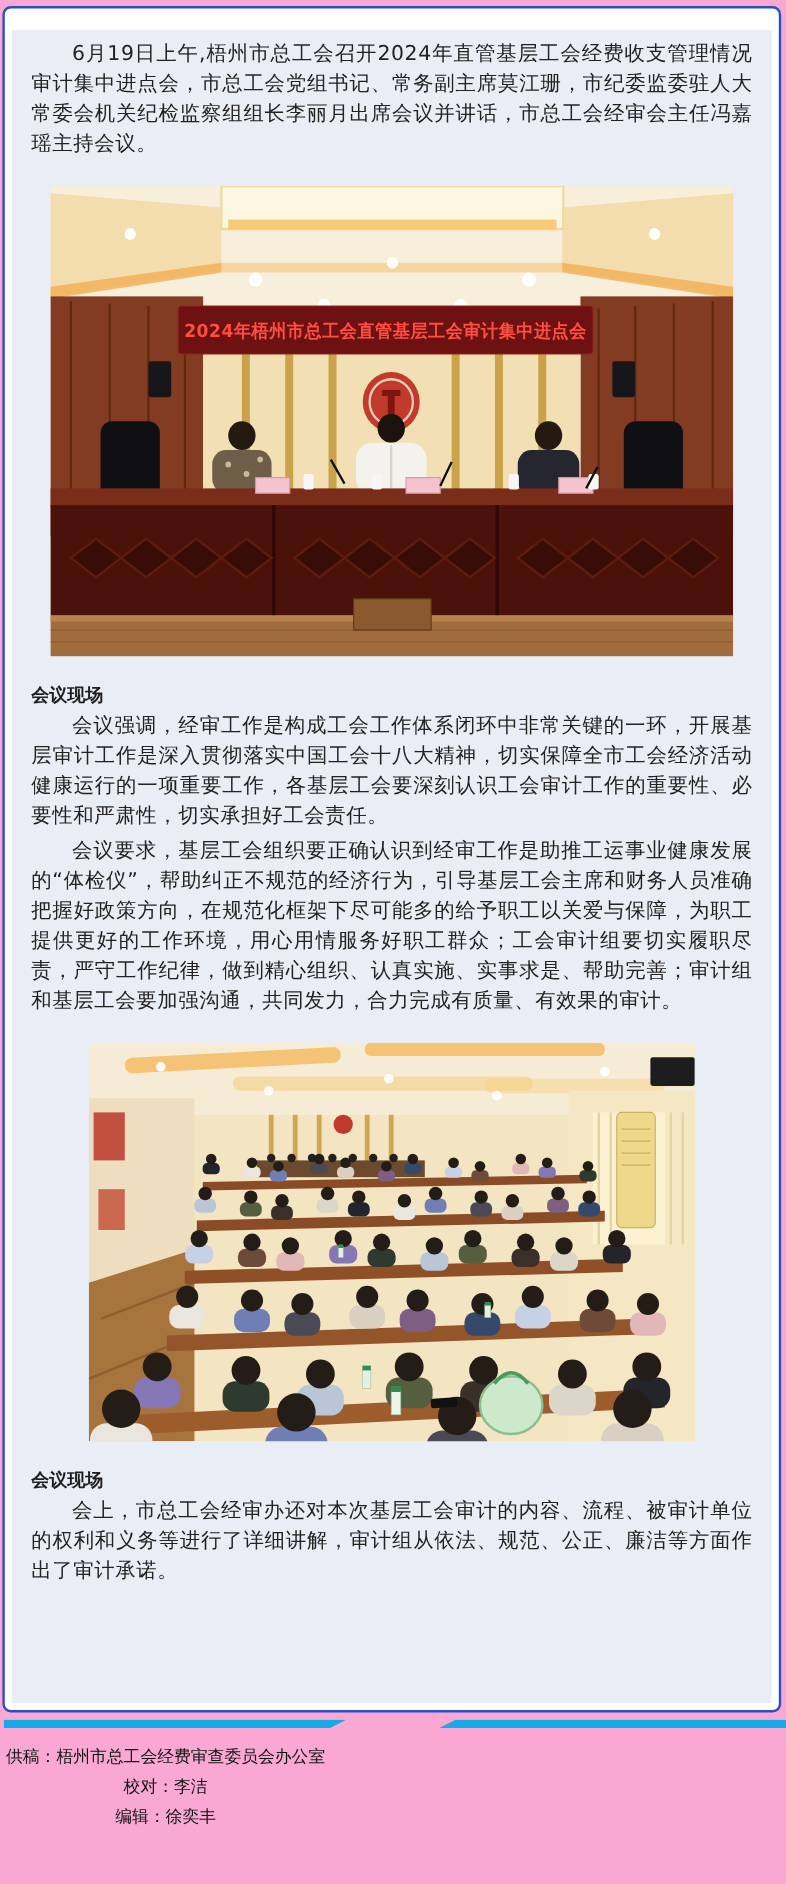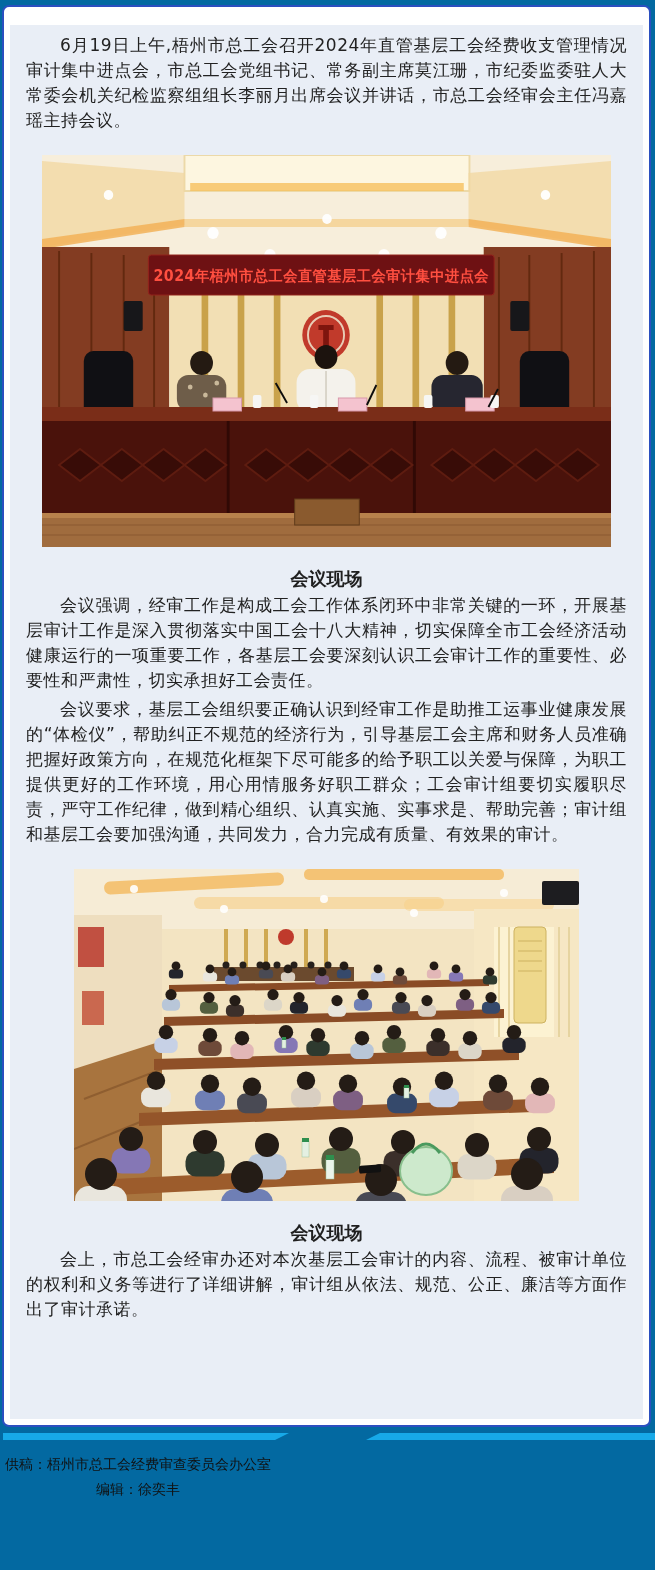--- a/index.html
+++ b/index.html
@@ -1,31 +1,31 @@
 <!DOCTYPE html>
 <html><head>
 <meta charset="utf-8">
 <style>
   html,body{margin:0;padding:0;background:#fff;}
-  .page{position:relative;width:655px;height:1570px;background:#0369a1;overflow:hidden;
+  .page{position:relative;width:655px;height:1570px;background:#f9a8d4;overflow:hidden;
         font-family:"DejaVu Sans","Liberation Sans",sans-serif;}
   
   .article-frame{position:absolute;left:2px;top:5px;width:649px;height:1422px;
         box-sizing:border-box;border:2px solid #2B4FC0;border-radius:7px;
         background:#ffffff;padding:18px 6px 6px 6px;}
   .article-panel{background:#E9EEF6;width:100%;height:1394px;box-sizing:border-box;
         padding:8px 16px;overflow:hidden;}
   .para{font-size:17px;line-height:25px;color:#222222;text-align:justify;
         text-indent:2em;margin:4px 0 0 0;letter-spacing:0.5px;}
   .para:first-child{margin-top:0;}
   figure{margin:6px 0 0 0;padding:16px;line-height:0;}
   .photo1 svg{width:100%;height:392px;display:block;}
   .photo2{text-align:center;}
   .photo2 svg{width:505px;height:332px;display:inline-block;}
-  .caption{font-size:18px;font-weight:bold;color:#1f1f1f;text-align:center;
+  .caption{font-size:15px;font-weight:bold;color:#1f1f1f;text-align:left;
         line-height:20px;margin:6px 0 2px 0;}
   
   .divider{position:absolute;left:3px;right:0;top:1433px;height:7px;}
   .divider .seg-left{position:absolute;left:0;top:0;width:286px;height:7px;background:#17A9E8;
         clip-path:polygon(0 0,100% 0,calc(100% - 14px) 100%,0 100%);}
   .divider .seg-right{position:absolute;left:363px;right:0;top:0;height:7px;background:#17A9E8;
         clip-path:polygon(14px 0,100% 0,100% 100%,0 100%);}
   
   .credits{position:absolute;left:5px;top:1452px;font-size:14px;color:#111111;}
   .credit{height:25px;line-height:25px;white-space:nowrap;text-align:center;}
@@ -313,16 +313,17 @@
     </div>
   </div>
 
   <div class="divider">
     <span class="seg-left"></span>
     <span class="seg-right"></span>
   </div>
 
   <div class="credits">
     <div class="credit"><span>供稿：</span><span>梧州市总工会经费审查委员会办公室</span></div>
+    <div class="credit"><span>校对：</span><span>李洁</span></div>
     <div class="credit"><span>编辑：</span><span>徐奕丰</span></div>
   </div>
 
 </div>
 
 </body></html>

